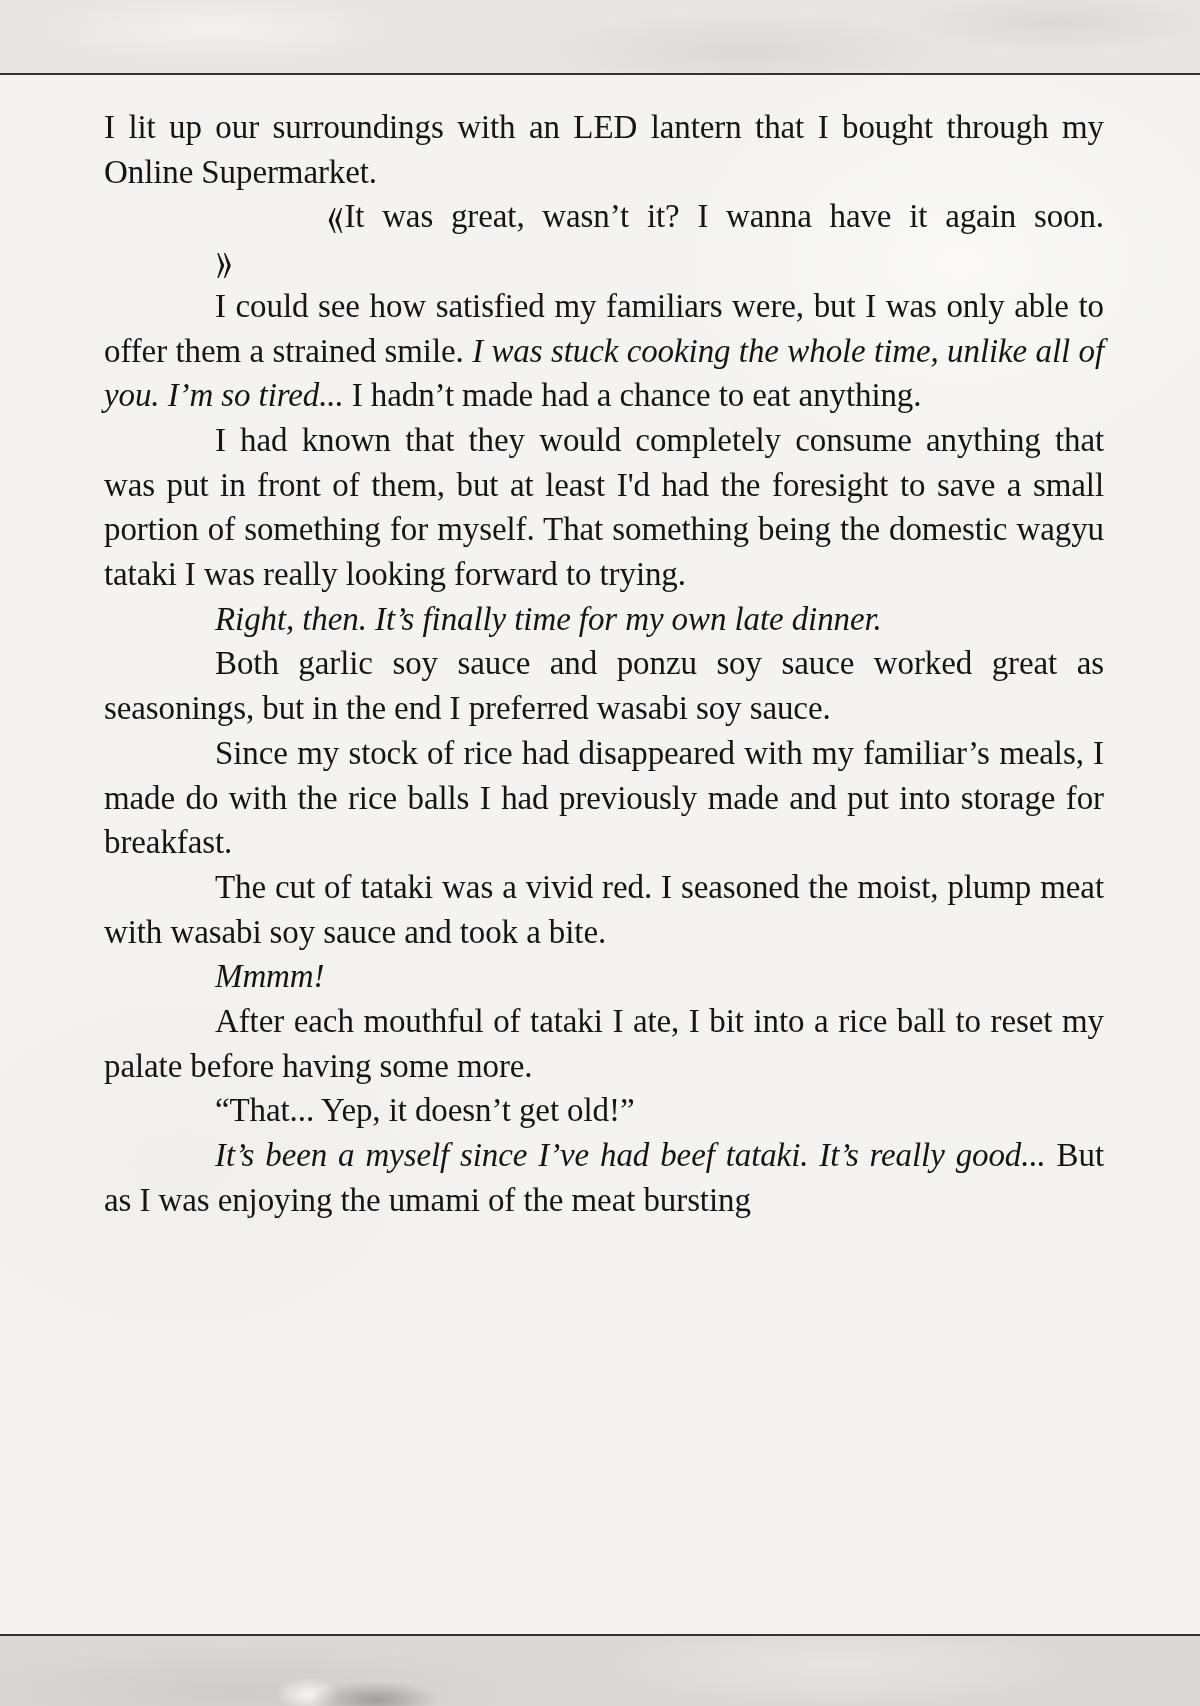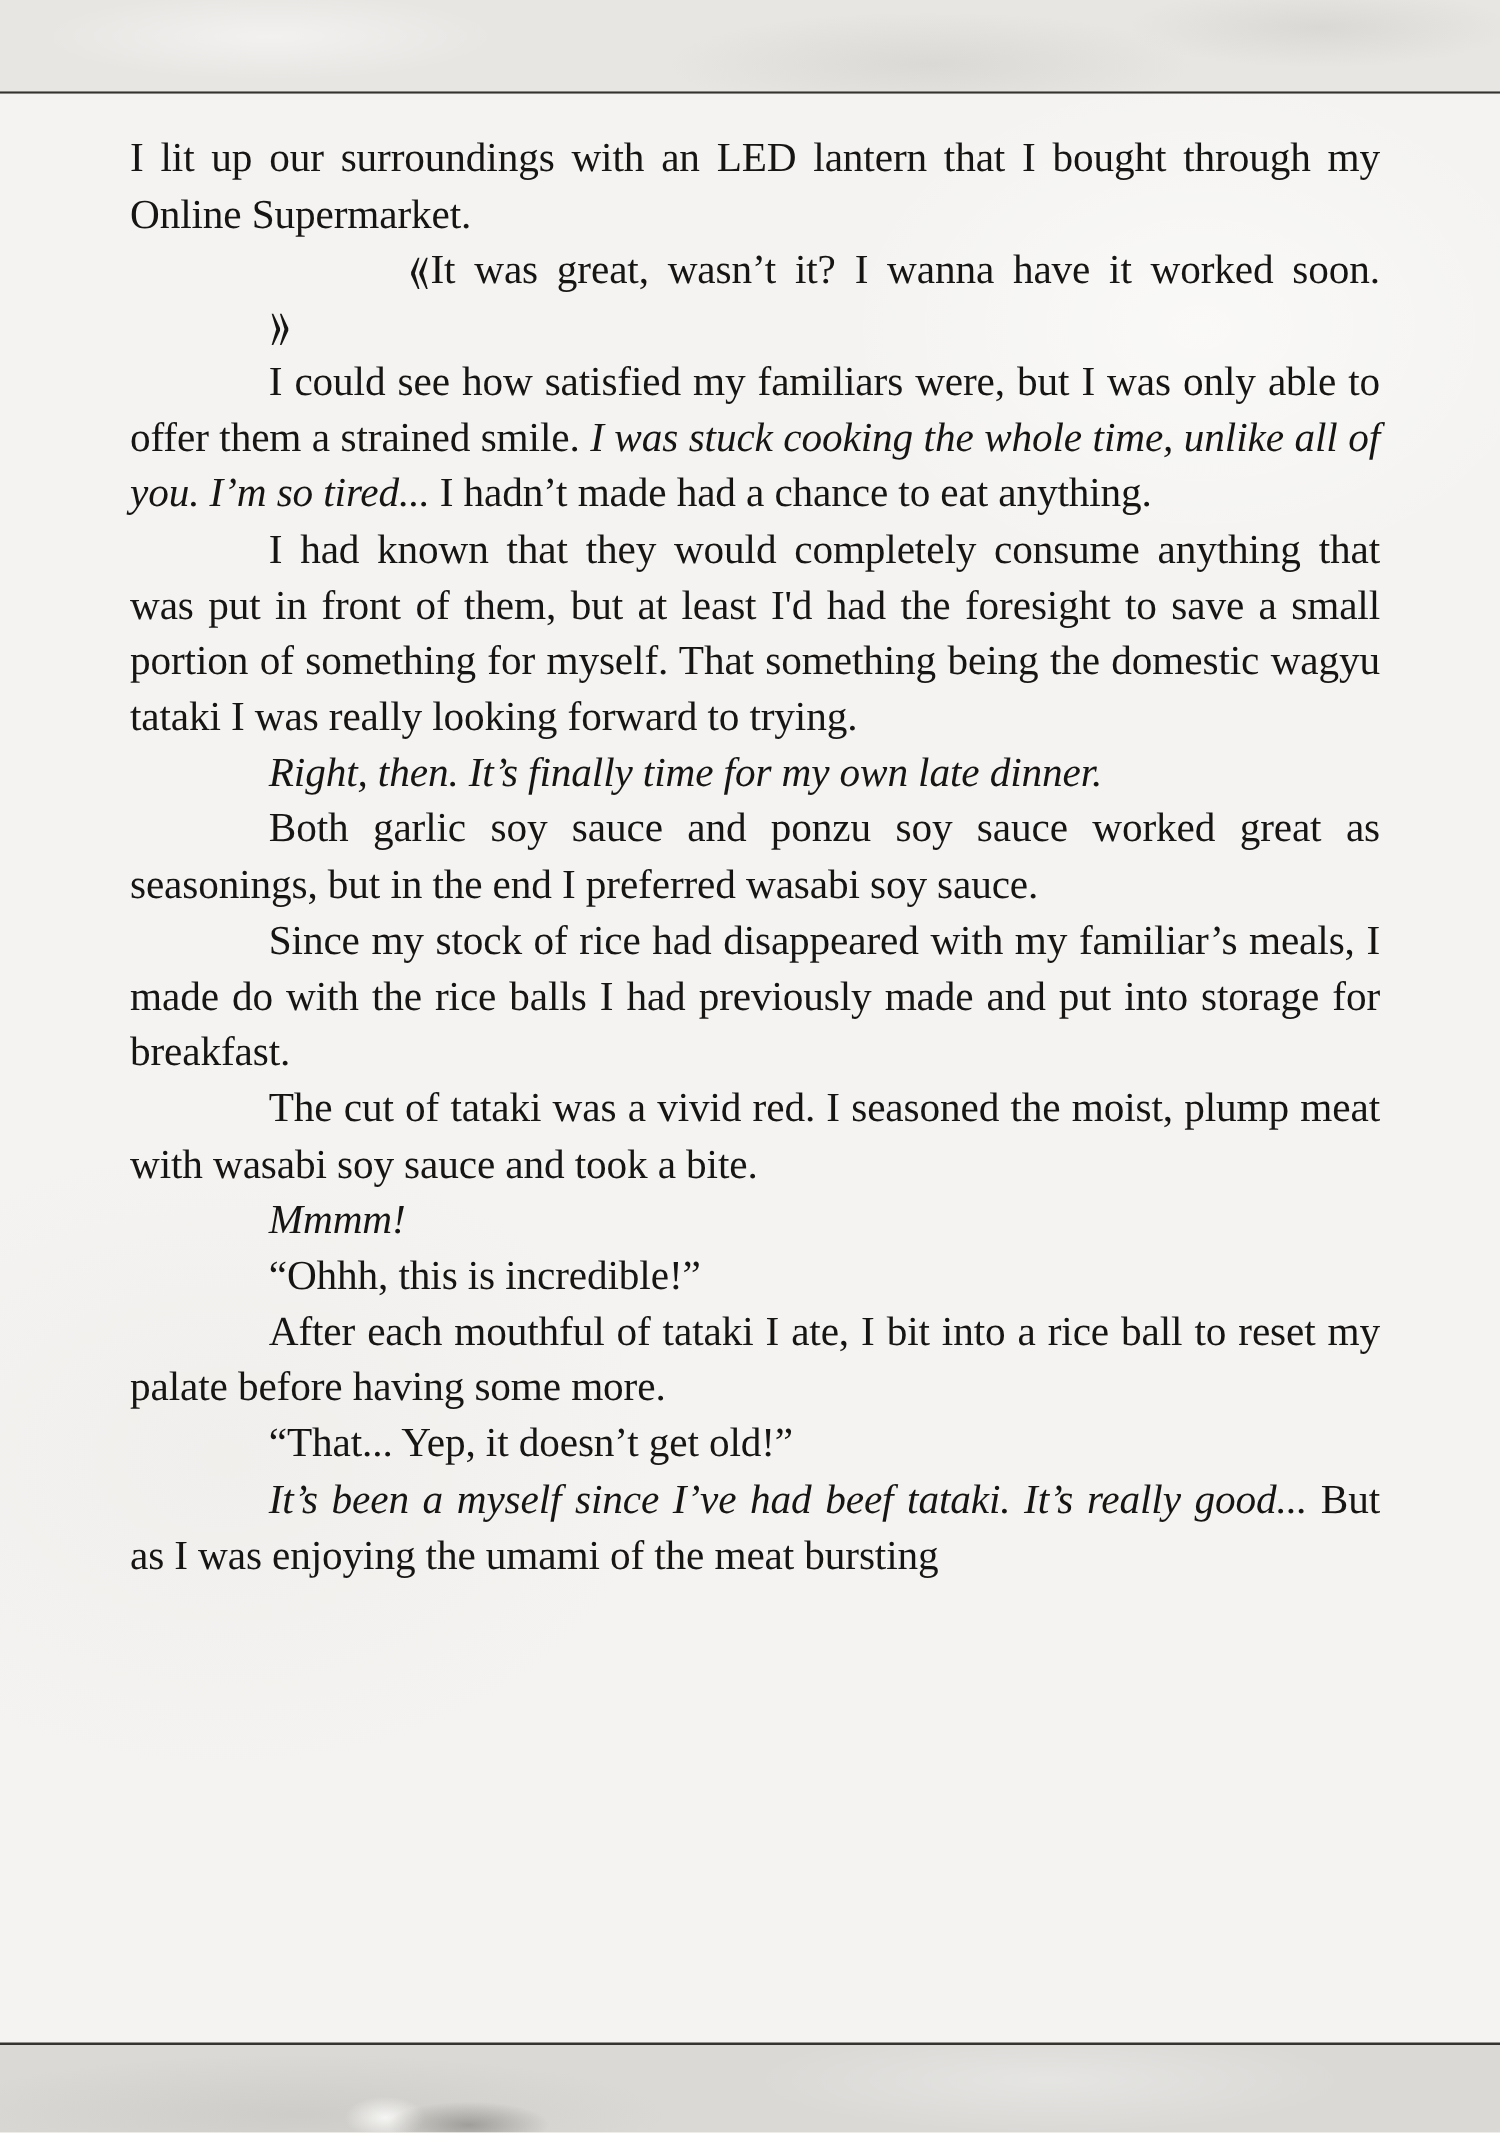--- a/index.html
+++ b/index.html
@@ -65,28 +65,27 @@
   }
 </style>
 </head>
 <body>
 
 <div class="page">
   <div class="band band-top"></div>
   <div class="rule"></div>
   <main class="content">
       <p class="noindent"><span class="seg-normal">I lit up our surroundings with an LED lantern that I bought through my Online Supermarket.</span></p>
-      <p class="indent"><span class="dab seg-normal">«</span><span class="seg-normal">It was great, wasn’t it? I wanna have it worked soon.</span><span class="dab seg-normal">»</span></p>
+      <p class="indent"><span class="dab seg-normal">«</span><span class="seg-normal">It was great, wasn’t it? I wanna have it again soon.</span><span class="dab seg-normal">»</span></p>
       <p class="indent"><span class="seg-normal">I could see how satisfied my familiars were, but I was only able to offer them a strained smile. </span><span class="seg-italic">I was stuck cooking the whole time, unlike all of you. I’m so tired...</span><span class="seg-normal"> I hadn’t made had a chance to eat anything.</span></p>
       <p class="indent"><span class="seg-normal">I had known that they would completely consume anything that was put in front of them, but at least I'd had the foresight to save a small portion of something for myself. That something being the domestic wagyu tataki I was really looking forward to trying.</span></p>
       <p class="indent"><span class="seg-italic">Right, then. It’s finally time for my own late dinner.</span></p>
       <p class="indent"><span class="seg-normal">Both garlic soy sauce and ponzu soy sauce worked great as seasonings, but in the end I preferred wasabi soy sauce.</span></p>
       <p class="indent"><span class="seg-normal">Since my stock of rice had disappeared with my familiar’s meals, I made do with the rice balls I had previously made and put into storage for breakfast.</span></p>
       <p class="indent"><span class="seg-normal">The cut of tataki was a vivid red. I seasoned the moist, plump meat with wasabi soy sauce and took a bite.</span></p>
       <p class="indent"><span class="seg-italic">Mmmm!</span></p>
-      <p class="indent"><span class="seg-normal">“Ohhh, this is incredible!”</span></p>
       <p class="indent"><span class="seg-normal">After each mouthful of tataki I ate, I bit into a rice ball to reset my palate before having some more.</span></p>
       <p class="indent"><span class="seg-normal">“That... Yep, it doesn’t get old!”</span></p>
       <p class="indent"><span class="seg-italic">It’s been a myself since I’ve had beef tataki. It’s really good...</span><span class="seg-normal"> But as I was enjoying the umami of the meat bursting</span></p>
     </main>
   <div class="rule"></div>
   <div class="band band-bottom"></div>
 </div>
 
 </body></html>

